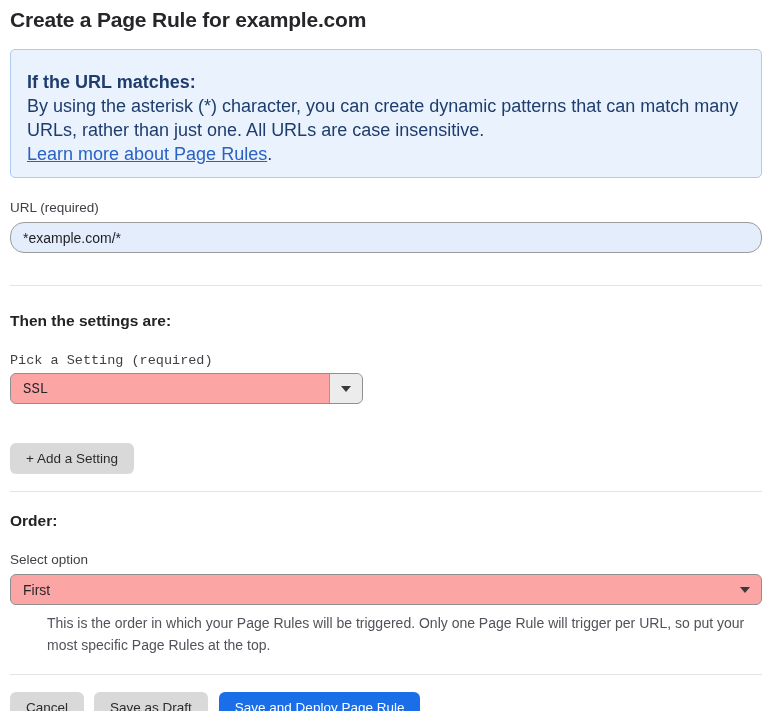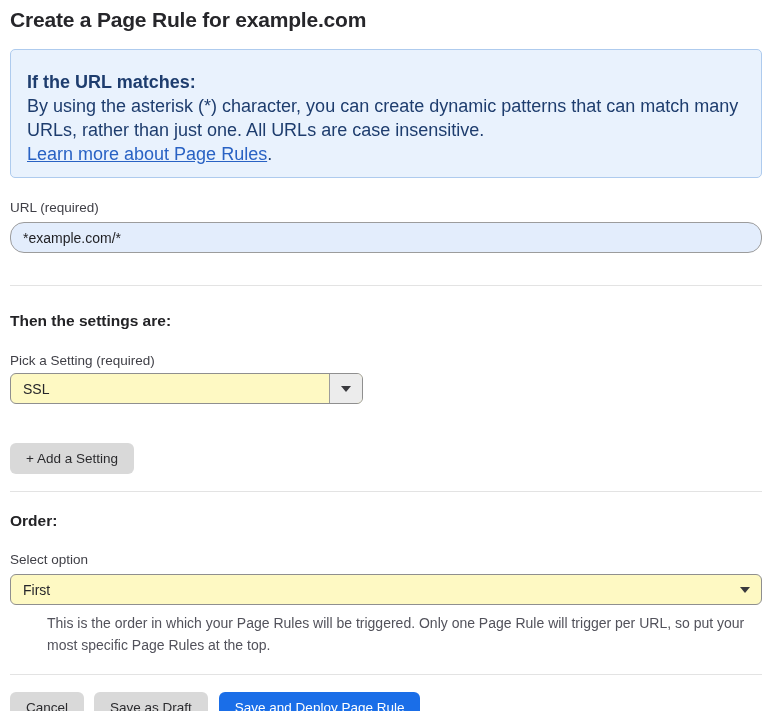--- a/index.html
+++ b/index.html
@@ -44,28 +44,28 @@
   .divider{border:0;border-top:1px solid var(--divider);margin:0;}
   .divider.d1{margin-top:32px;}
   .divider.d2{margin-top:17px;}
   .divider.d3{margin-top:18px;}
 
   .section-heading{
     font-size:15.5px;font-weight:700;color:#232326;margin-top:26px;
   }
   .section-heading.order{margin-top:20px;}
 
-  .settings-row{display:flex;gap:30px;margin-top:0;}
+  .settings-row{display:flex;gap:30px;margin-top:0;font-family:Liberation Mono, monospace;}
   .settings-col .field-label{margin-top:23px;margin-bottom:5px;}
   .col-setting{width:353px;}
   .col-mode{width:285px;}
 
   .select{
     position:relative;height:31px;border:1px solid var(--border);
-    border-radius:6px;background:#fef9c3;display:flex;align-items:center;
+    border-radius:6px;background:#fca5a5;display:flex;align-items:center;
     font-size:14px;color:#26262a;cursor:pointer;
   }
   .select .select-value{padding-left:12px;flex:1;}
   .select .arrow-seg{
     width:33px;height:100%;background:#ececec;border-left:1px solid #9c9c9c;
     border-radius:0 5px 5px 0;display:flex;align-items:center;justify-content:center;
   }
   .chevron{
     width:0;height:0;border-left:5px solid transparent;
     border-right:5px solid transparent;border-top:6px solid #3a3a3e;

